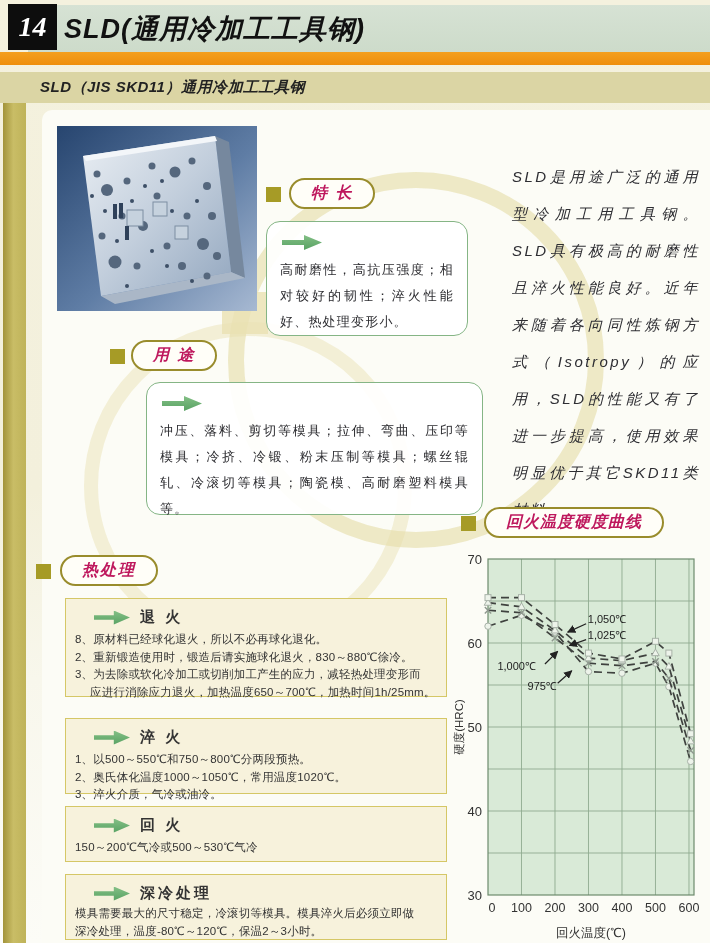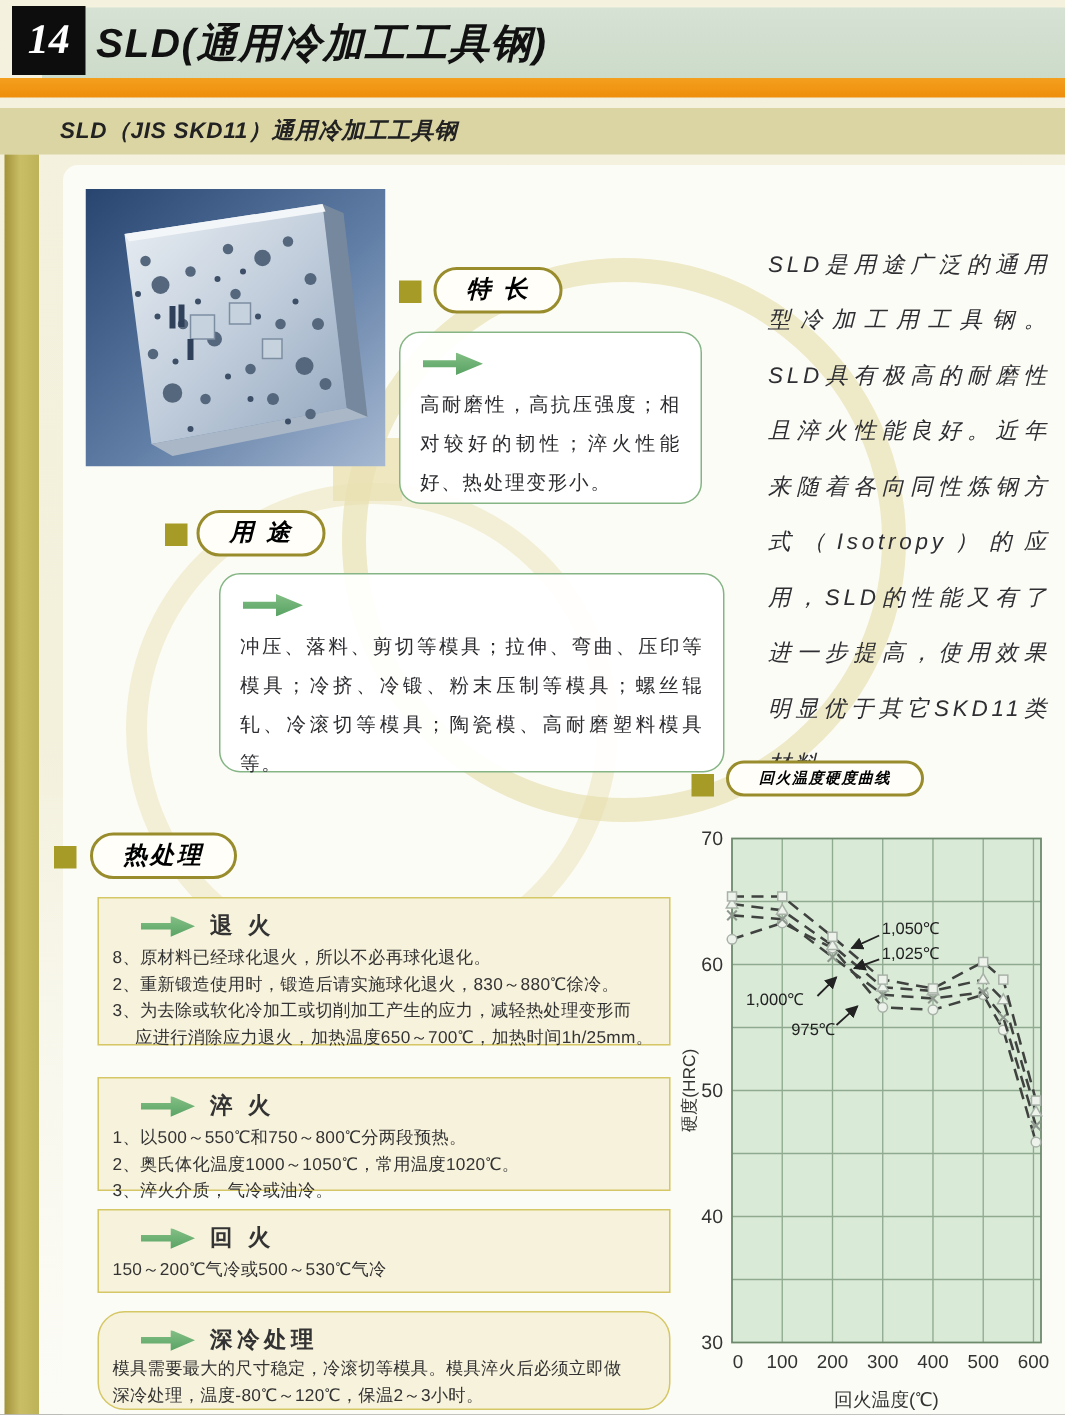--- a/index.html
+++ b/index.html
@@ -29,21 +29,21 @@
   .strip-left{position:absolute;left:3px;top:103px;width:23px;height:840px;
     background:linear-gradient(90deg,#a2933a,var(--strip_olive,#c9bd66) 45%,#bfb359);}
   .ring{position:absolute;border-radius:50%;}
   .r1{left:228px;top:172px;width:344px;height:344px;border:16px solid rgba(225,216,158,.55);}
   .r2{left:84px;top:322px;width:300px;height:300px;border:14px solid rgba(230,222,170,.42);}
   .deco-sq{position:absolute;left:222px;top:292px;width:46px;height:42px;background:#eae1b3;opacity:.8;}
   
   .bullet{position:absolute;width:15px;height:15px;background:var(--bullet_olive,#a69b26);}
   .pill{position:absolute;border:2px solid var(--pill_border,#998c2c);border-radius:16px;
     background:#fffef8;padding:3px 20px;font-size:16px;font-weight:700;font-style:italic;
-    color:#000000;letter-spacing:2px;white-space:nowrap;}
+    color:#be185d;letter-spacing:2px;white-space:nowrap;}
   .garrow{width:40px;height:15px;background:linear-gradient(180deg,#83bf85,var(--arrow_green,#58a263));
     clip-path:polygon(0 34%,55% 34%,55% 0,100% 50%,55% 100%,55% 66%,0 66%);}
   .greenbox{position:absolute;border:1.5px solid var(--box_green_border,#85b585);
     border-radius:14px;background:rgba(255,255,255,.93);}
   .greenbox .garrow{margin:13px 0 7px 15px;}
   .greenbox p{margin:0 13px;font-size:13px;line-height:26px;letter-spacing:1.2px;
     color:#2c2c30;text-align:justify;}
   
   .intro{position:absolute;left:512px;top:158px;width:188px;font-size:15px;font-style:italic;
     line-height:37px;letter-spacing:2.5px;color:#2e2e33;text-align:justify;}
@@ -154,21 +154,21 @@
   <div class="bullet" style="left:110px;top:349px;"></div>
   <div class="pill" style="left:131px;top:340px;">用 途</div>
   <div class="greenbox" style="left:110px;top:382px;width:335px;height:131px;margin-left:36px;">
     <div class="garrow"></div>
     <p>冲压、落料、剪切等模具；拉伸、弯曲、压印等模具；冷挤、冷锻、粉末压制等模具；螺丝辊轧、冷滚切等模具；陶瓷模、高耐磨塑料模具等。</p>
   </div>
 
   <div class="intro">SLD是用途广泛的通用型冷加工用工具钢。SLD具有极高的耐磨性且淬火性能良好。近年来随着各向同性炼钢方式（Isotropy）的应用，SLD的性能又有了进一步提高，使用效果明显优于其它SKD11类材料。</div>
 
   <div class="bullet" style="left:461px;top:516px;"></div>
-  <div class="pill" style="left:484px;top:507px;font-size:10px;letter-spacing:1px;">回火温度硬度曲线</div>
+  <div class="pill" style="left:484px;top:507px;font-size:16px;letter-spacing:1px;">回火温度硬度曲线</div>
   <div class="chart-wrap">
     <svg width="250" height="398" viewBox="0 0 250 398">
         <defs>
           <marker id="ah" viewBox="0 0 10 10" refX="9" refY="5" markerWidth="7" markerHeight="7" orient="auto">
             <path d="M0 0 L10 5 L0 10 z" fill="#222"></path>
           </marker>
         </defs>
         <rect x="36" y="14" width="206" height="336" fill="#d9ead7"></rect>
         <line x1="69.4959349593496" y1="14" x2="69.4959349593496" y2="350" stroke="#90aa90" stroke-width="0.9"></line>
         <line x1="102.99186991869918" y1="14" x2="102.99186991869918" y2="350" stroke="#90aa90" stroke-width="0.9"></line>
@@ -276,21 +276,21 @@
   <div class="heatbox" style="top:806px;height:56px;">
     <div class="heathead">
       <div class="garrow"></div>
       <span class="htitle">回 火</span>
     </div>
     <div class="heatlines">
       <div>150～200℃气冷或500～530℃气冷</div>
     </div>
   </div>
 
-  <div class="heatbox" style="top:874px;height:66px;border-radius:18px;">
+  <div class="heatbox" style="top:874px;height:66px;">
     <div class="heathead" style="padding-bottom:1px;">
       <div class="garrow"></div>
       <span class="htitle">深冷处理</span>
     </div>
     <div class="heatlines">
       <div>模具需要最大的尺寸稳定，冷滚切等模具。模具淬火后必须立即做</div>
       <div>深冷处理，温度-80℃～120℃，保温2～3小时。</div>
     </div>
   </div>
 

